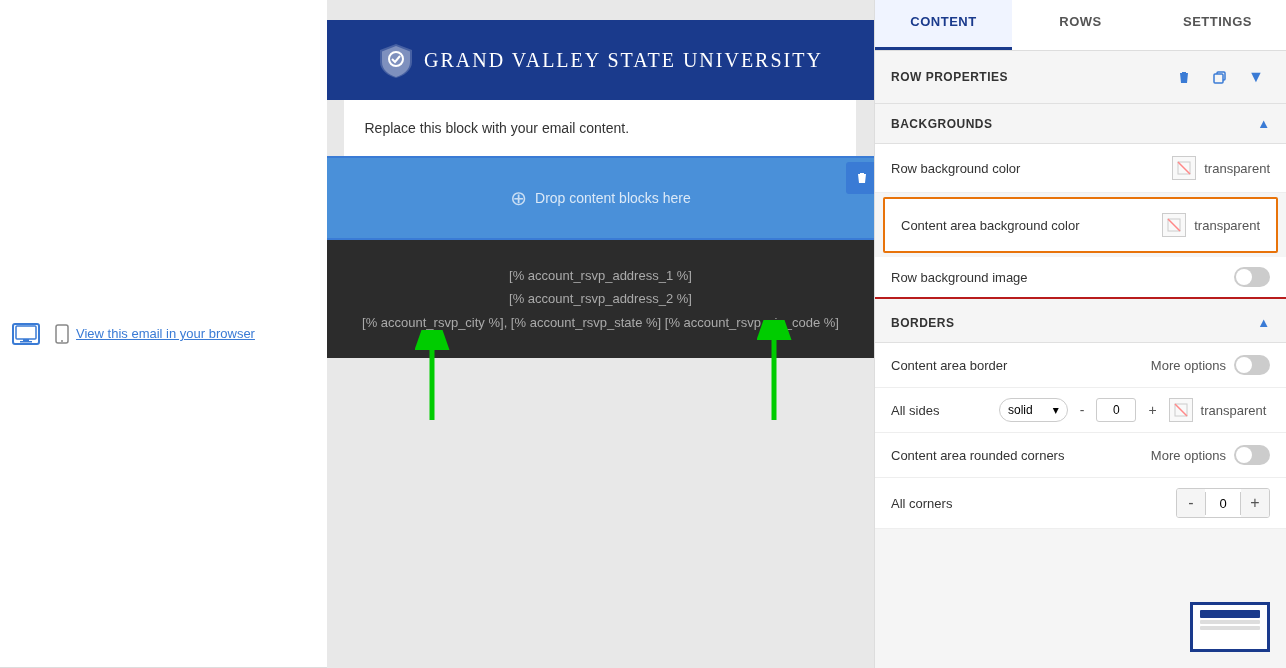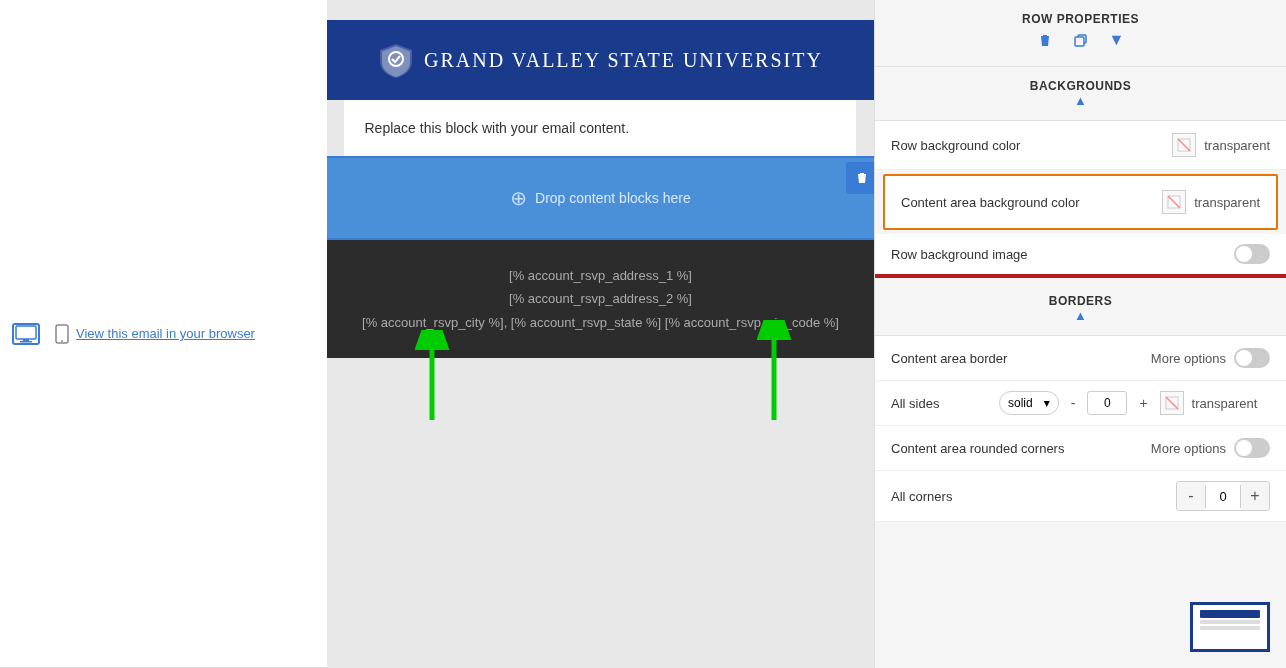--- a/index.html
+++ b/index.html
@@ -223,21 +223,20 @@
       background: #f0f4ff;
     }
 
     .section-header {
       display: flex;
       align-items: center;
       justify-content: space-between;
       padding: 12px 16px;
       background: #f5f5f5;
       border-bottom: 1px solid #e0e0e0;
-      flex-direction: column;
     }
 
     .section-title {
       font-size: 12px;
       font-weight: bold;
       letter-spacing: 0.5px;
       color: #333;
     }
 
     .section-actions {
@@ -353,21 +352,21 @@
 
     .border-select {
       border: 1px solid #ccc;
       border-radius: 12px;
       padding: 4px 8px;
       font-size: 12px;
       background: white;
       cursor: pointer;
       display: flex;
       align-items: center;
-      gap: 11px;
+      gap: 20px;
     }
 
     .border-number {
       width: 40px;
       border: 1px solid #ccc;
       border-radius: 3px;
       padding: 4px 6px;
       font-size: 12px;
       text-align: center;
       background: white;
@@ -462,21 +461,21 @@
     .more-options-text {
       font-size: 13px;
       color: #555;
     }
 
     .row-bg-image-row {
       display: flex;
       align-items: center;
       padding: 10px 16px;
       background: #fff;
-      border-bottom: 4px solid #b91c1c;
+      border-bottom: 2px solid #b91c1c;
       gap: 8px;
     }
   </style>
 </head>
 <body>
 
 <div class="left-panel">
 
   <div class="toolbar-top">
     <div class="device-icons">
@@ -571,20 +570,25 @@
           </marker>
         </defs>
         <path d="M25 100 L25 20" stroke="#00cc00" stroke-width="5" marker-end="url(#arrowhead-r)" fill="none"></path>
       </svg>
     </div>
   </div>
 </div>
 
 <div class="right-panel">
 
+  <div class="panel-tabs">
+    <div class="panel-tab active">CONTENT</div>
+    <div class="panel-tab">ROWS</div>
+    <div class="panel-tab">SETTINGS</div>
+  </div>
 
   <div class="section-header">
     <span class="section-title">ROW PROPERTIES</span>
     <div class="section-actions">
       <div class="icon-btn">
         <svg width="16" height="16" viewBox="0 0 16 16" fill="#3a7bd5">
           <path d="M3 4h10M6 4V3h4v1M4 4l1 10h6l1-10"></path>
         </svg>
       </div>
       <div class="icon-btn">

